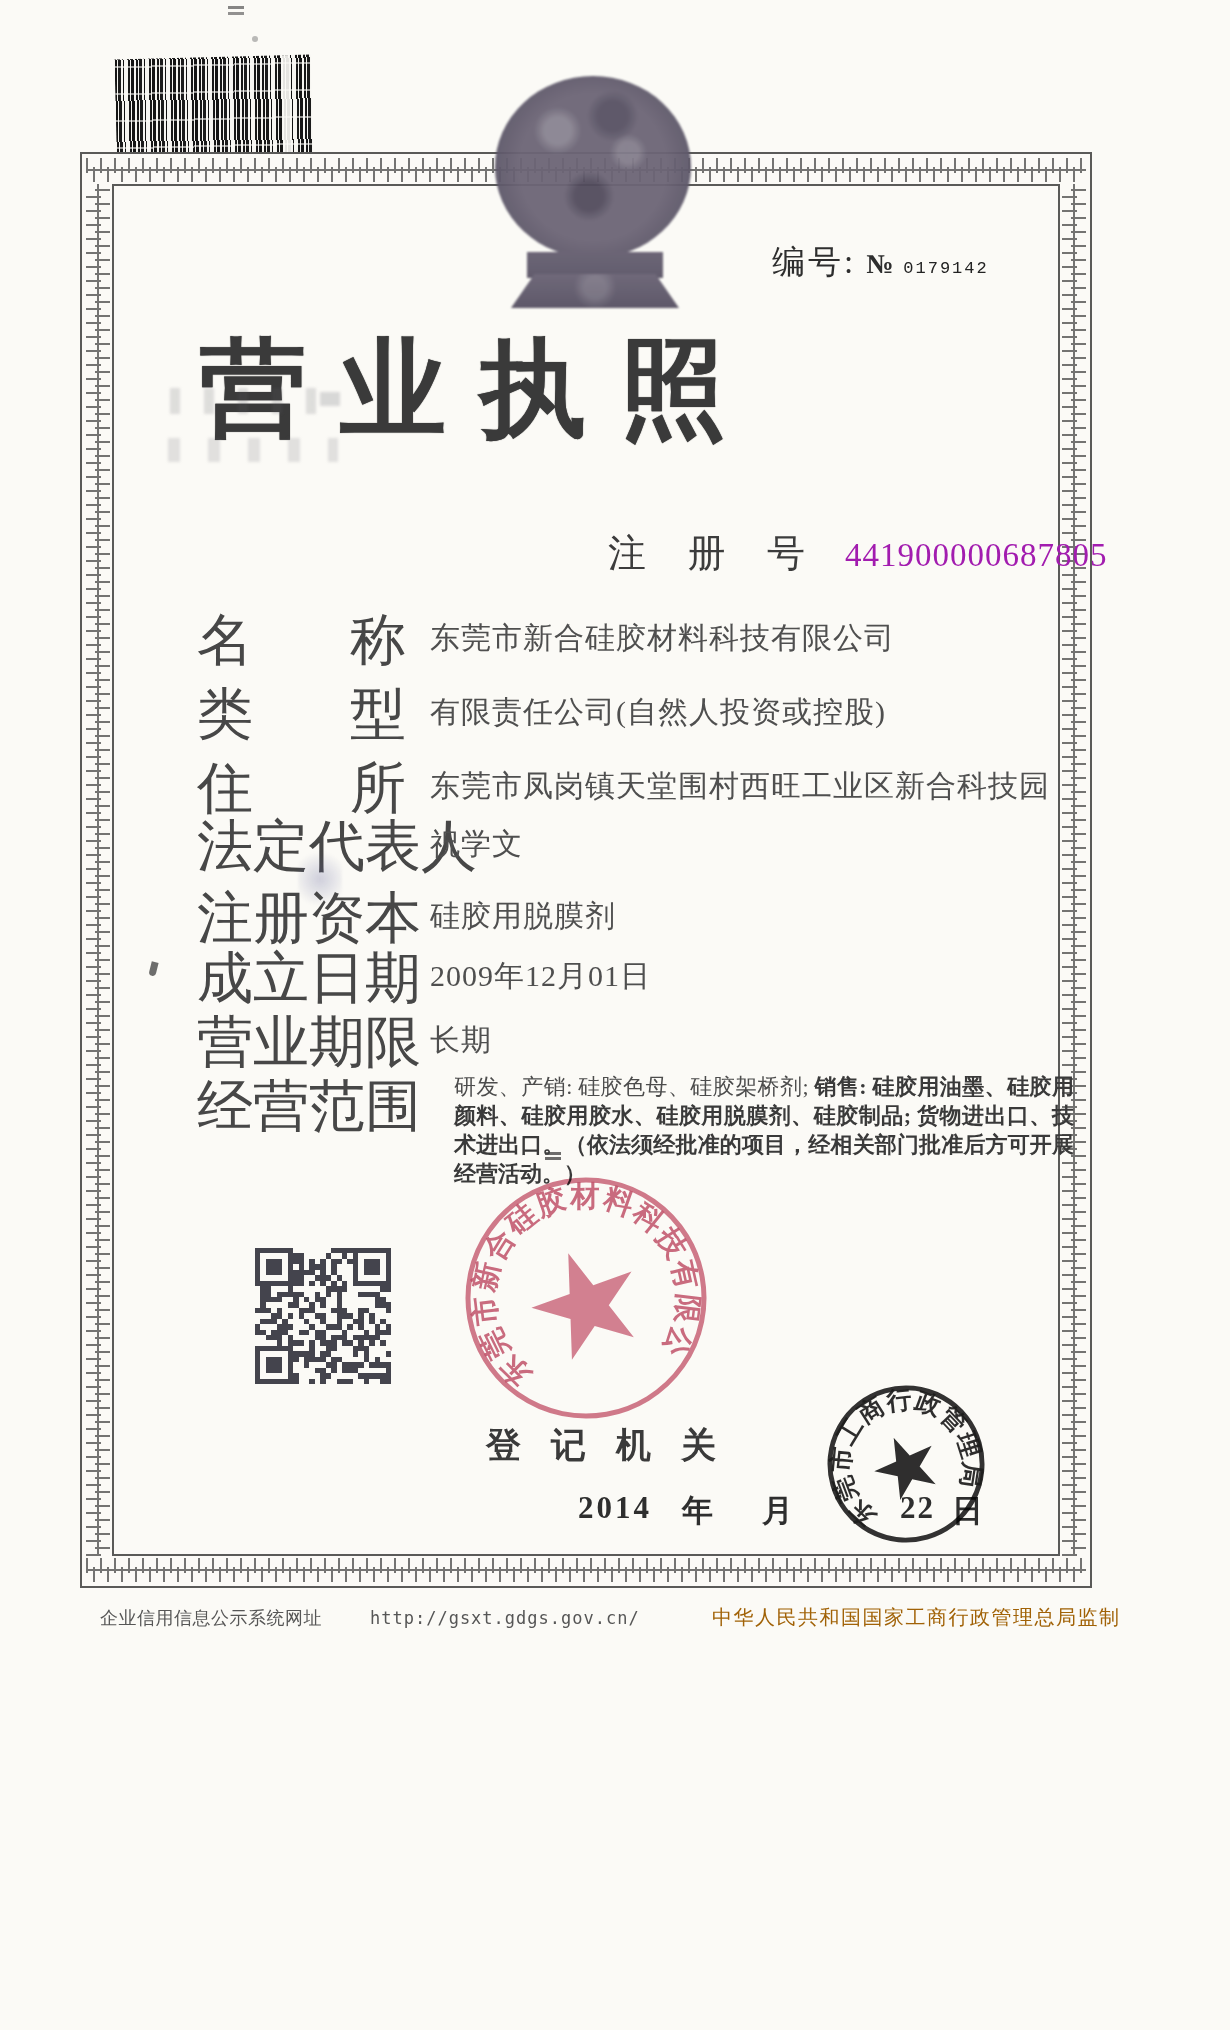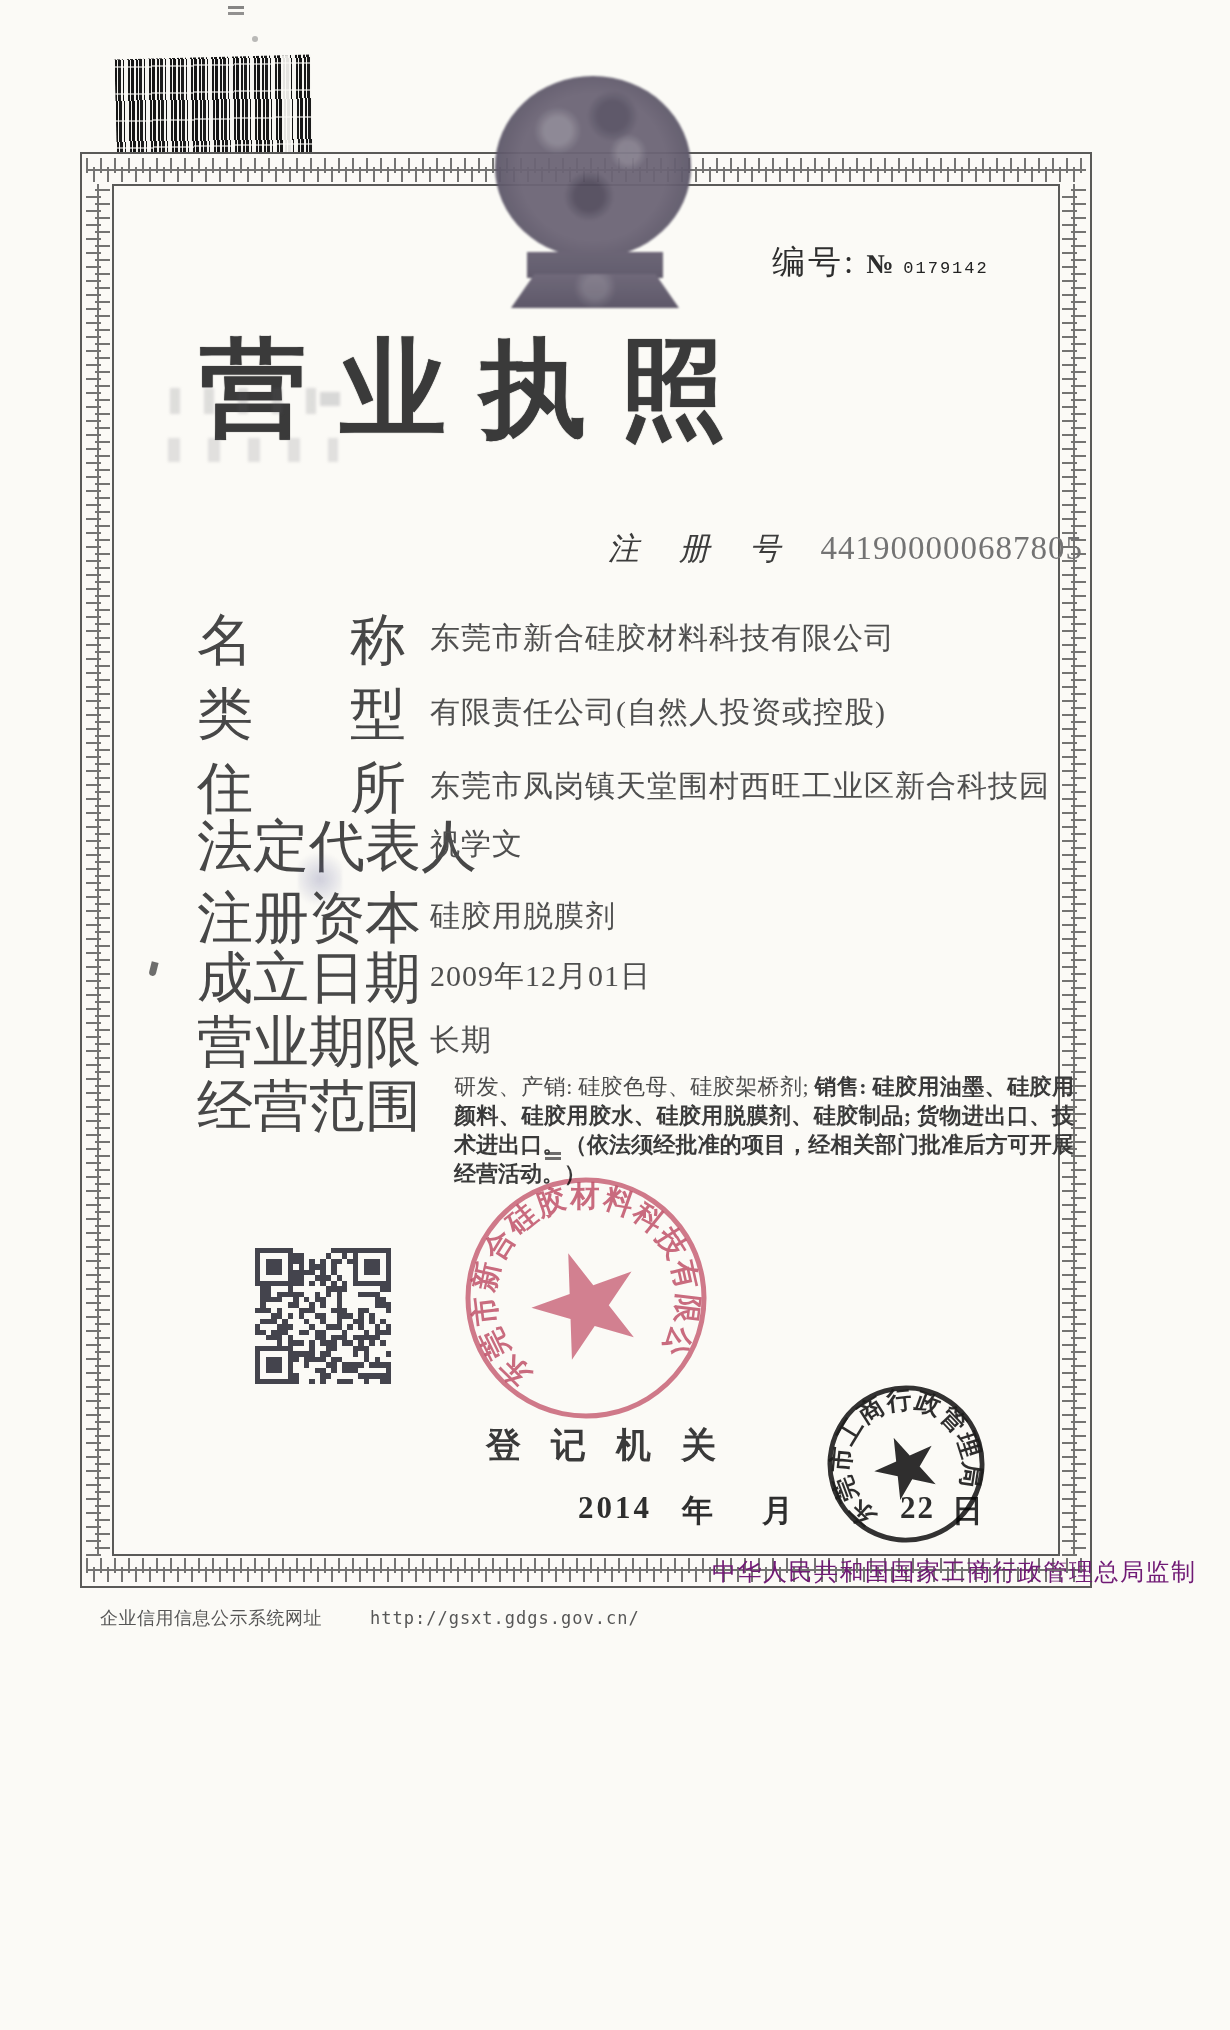--- a/index.html
+++ b/index.html
@@ -83,22 +83,22 @@
 
   .license-title{
     left:200px;top:318px;width:560px;text-align:center;
     font-family:"Liberation Sans","DejaVu Sans",sans-serif;
     font-size:106px;font-weight:800;color:#3a3a3a;
     letter-spacing:34px;white-space:nowrap;
     text-shadow:0 0 1px #3a3a3a;
   }
 
   .regno-row{left:608px;top:528px;display:flex;align-items:baseline;gap:24px;}
-  .regno-label{font-size:31px;letter-spacing:16px;color:#3c3c3c;white-space:nowrap;font-style:italic;}
-  .regno-value{font-size:33px;color:#737373;letter-spacing:1px;}
+  .regno-label{font-size:38px;letter-spacing:16px;color:#3c3c3c;white-space:nowrap;}
+  .regno-value{font-size:33px;color:#a21caf;letter-spacing:1px;}
 
   
   .field-label{
     left:197px;width:209px;font-size:56px;color:#474747;
     text-align:justify;text-align-last:justify;white-space:nowrap;line-height:1.1;
   }
   .field-value{left:430px;width:630px;font-size:30px;color:#4f4f4f;letter-spacing:1px;line-height:1.2;}
   .scope-text{
     left:430px;top:1072px;width:620px;
     font-size:22px;line-height:29px;color:#4c4c4c;text-align:justify;margin-left:24px;
@@ -119,21 +119,21 @@
   .issue-date span{position:absolute;top:1490px;font-size:31px;color:#2e2e2e;font-weight:600;}
   .d-year{left:578px;letter-spacing:3px;}
   .d-yearchar{left:682px;}
   .d-monthchar{left:762px;}
   .d-day{left:900px;letter-spacing:2px;}
   .d-daychar{left:952px;}
 
   
   .footer-left{left:100px;top:1606px;font-size:18px;color:#565656;letter-spacing:.5px;display:flex;align-items:baseline;gap:48px;}
   .footer-left .url{font-family:"DejaVu Sans Mono",monospace;font-size:17px;letter-spacing:1px;}
-  .footer-right{left:712px;top:1556px;font-size:24px;color:#701a75;letter-spacing:1.5px;}
+  .footer-right{left:712px;top:1604px;font-size:20px;color:#a16207;letter-spacing:1.5px;}
 
   
   .artifact{position:absolute;pointer-events:none;}
   .a-topmark{left:228px;top:6px;width:16px;height:3px;background:#555;box-shadow:0 6px 0 #666;opacity:.7;}
   .a-topdot{left:252px;top:36px;width:6px;height:6px;background:#777;border-radius:50%;opacity:.5;}
   .a-ghost1{left:170px;top:388px;width:150px;height:26px;background:repeating-linear-gradient(90deg,rgba(90,90,100,.18) 0 10px,transparent 10px 34px);filter:blur(1.5px);}
   .a-ghost2{left:168px;top:438px;width:170px;height:24px;background:repeating-linear-gradient(90deg,rgba(90,90,100,.16) 0 12px,transparent 12px 40px);filter:blur(1.6px);}
   .a-ghost3{left:320px;top:392px;width:20px;height:14px;background:rgba(80,80,95,.2);filter:blur(1.5px);}
   .a-comma{left:150px;top:962px;width:7px;height:14px;background:#4a4a4a;border-radius:0 0 5px 5px;transform:rotate(14deg);opacity:.8;}
   .a-inkblot{left:298px;top:846px;width:44px;height:66px;background:radial-gradient(circle,rgba(92,96,150,.28),rgba(92,96,150,0) 70%);filter:blur(1px);}

